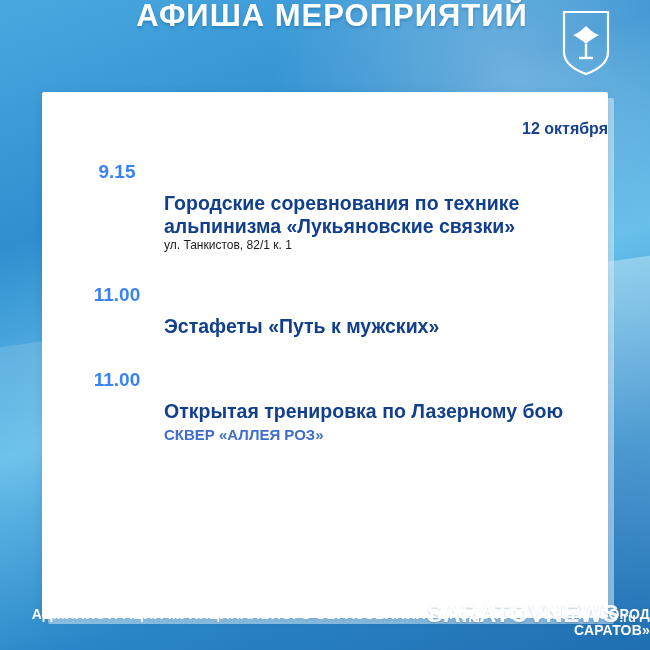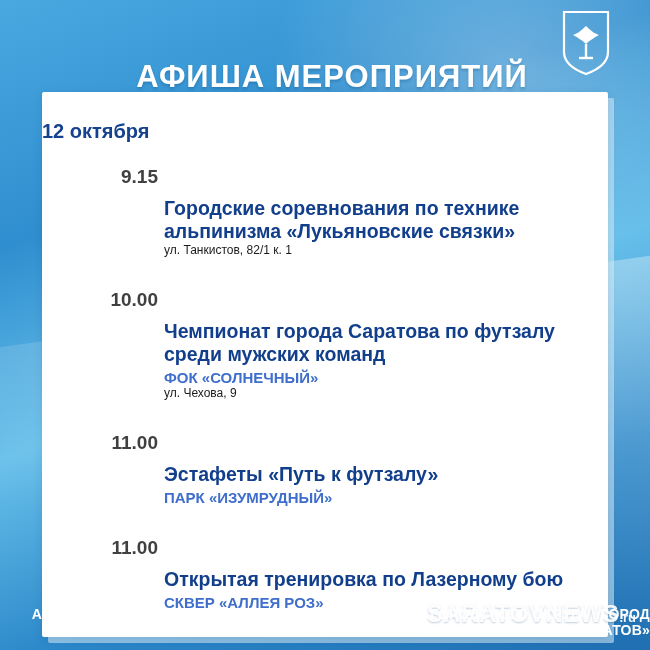--- a/index.html
+++ b/index.html
@@ -40,21 +40,21 @@
     background: radial-gradient(ellipse at center, rgba(255,255,255,0.30), rgba(255,255,255,0) 65%);
     pointer-events: none;
   }
 
   
   .header {
     position: relative;
     z-index: 3;
     height: 92px;
     display: flex;
-    align-items: flex-end;
+    align-items: flex-start;
     justify-content: center;
     padding: 0 18px;
   }
   .header-title {
     color: #ffffff;
     font-size: 31px;
     font-weight: bold;
     letter-spacing: 1px;
     text-align: center;
     text-shadow: 0 2px 3px rgba(0,60,110,0.28);
@@ -87,43 +87,43 @@
   }
   .card {
     position: relative;
     background: #ffffff;
     border-radius: 2px;
     padding: 22px 0 26px 0;
     min-height: 478px;
     box-shadow: 0 2px 10px rgba(10,60,100,0.12);
   }
   .card-date {
-    text-align: left;
+    text-align: right;
     color: #15418f;
-    font-size: 20px;
+    font-size: 16px;
     font-weight: bold;
     margin: 6px 0 22px 0;
   }
 
   .events {
     padding: 0 26px 0 34px;
   }
   .event {
     display: flex;
     align-items: flex-start;
     margin-bottom: 30px;
   }
   .event:last-child { margin-bottom: 0; }
   .event-time {
     flex: 0 0 82px;
-    color: #404040;
+    color: #3b82f6;
     font-size: 19px;
     font-weight: bold;
     padding-top: 1px;
-    text-align: right;
+    text-align: center;
   }
   .event-body {
     flex: 1 1 auto;
     padding-left: 6px;
   }
   .event-title {
     color: #123f8c;
     font-size: 19.5px;
     font-weight: bold;
     line-height: 1.18;
@@ -204,34 +204,25 @@
       <div class="events">
 
         <div class="event">
           <div class="event-time">9.15</div>
           <div class="event-body">
             <div class="event-title">Городские соревнования по технике альпинизма «Лукьяновские связки»</div>
             <div class="event-address">ул. Танкистов, 82/1 к. 1</div>
           </div>
         </div>
 
-        <div class="event">
-          <div class="event-time">10.00</div>
-          <div class="event-body">
-            <div class="event-title">Чемпионат города Саратова по футзалу среди мужских команд</div>
-            <div class="event-venue">ФОК «СОЛНЕЧНЫЙ»</div>
-            <div class="event-address">ул. Чехова, 9</div>
-          </div>
-        </div>
 
         <div class="event">
           <div class="event-time">11.00</div>
           <div class="event-body">
-            <div class="event-title">Эстафеты «Путь к футзалу»</div>
-            <div class="event-venue">ПАРК «ИЗУМРУДНЫЙ»</div>
+            <div class="event-title">Эстафеты «Путь к мужских»</div>
           </div>
         </div>
 
         <div class="event">
           <div class="event-time">11.00</div>
           <div class="event-body">
             <div class="event-title">Открытая тренировка по Лазерному бою</div>
             <div class="event-venue">СКВЕР «АЛЛЕЯ РОЗ»</div>
           </div>
         </div>

